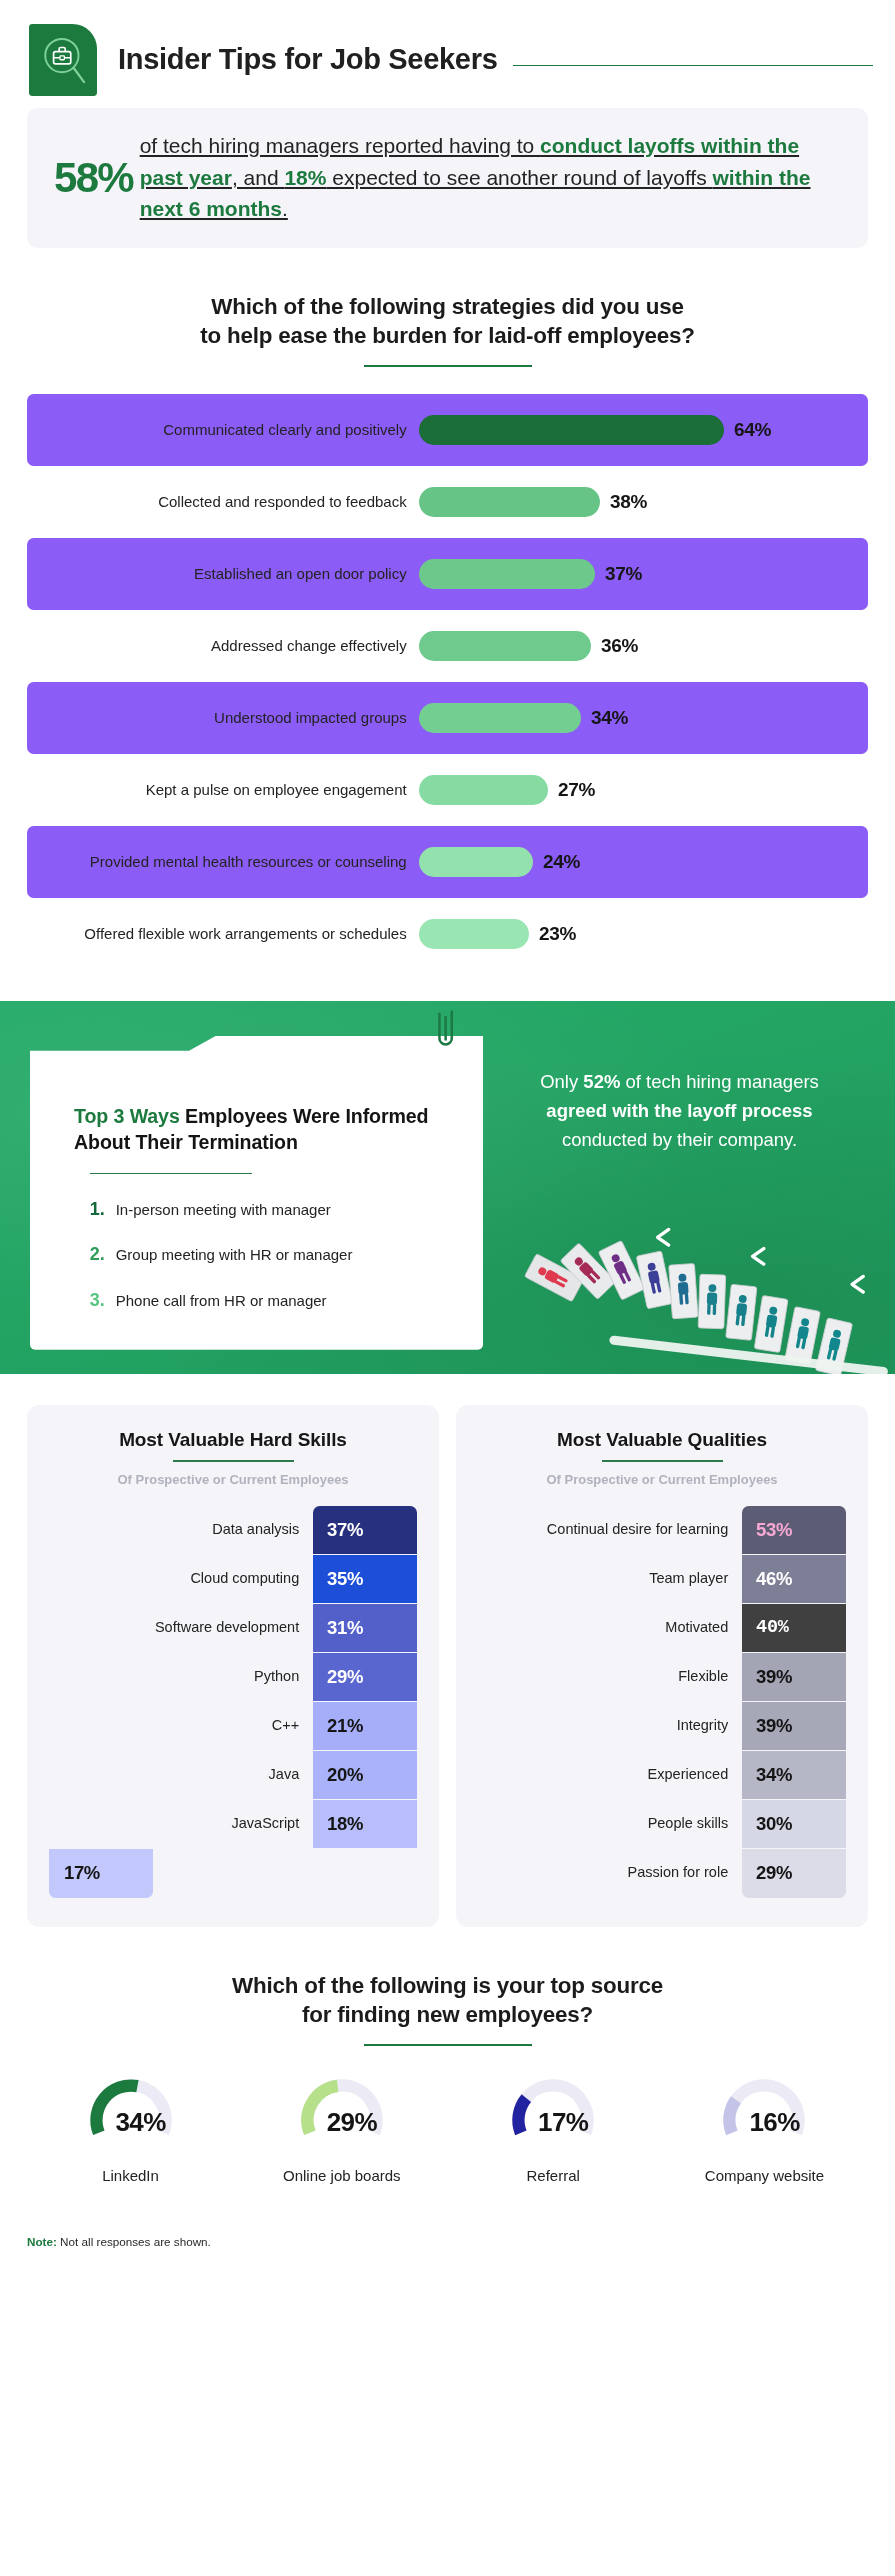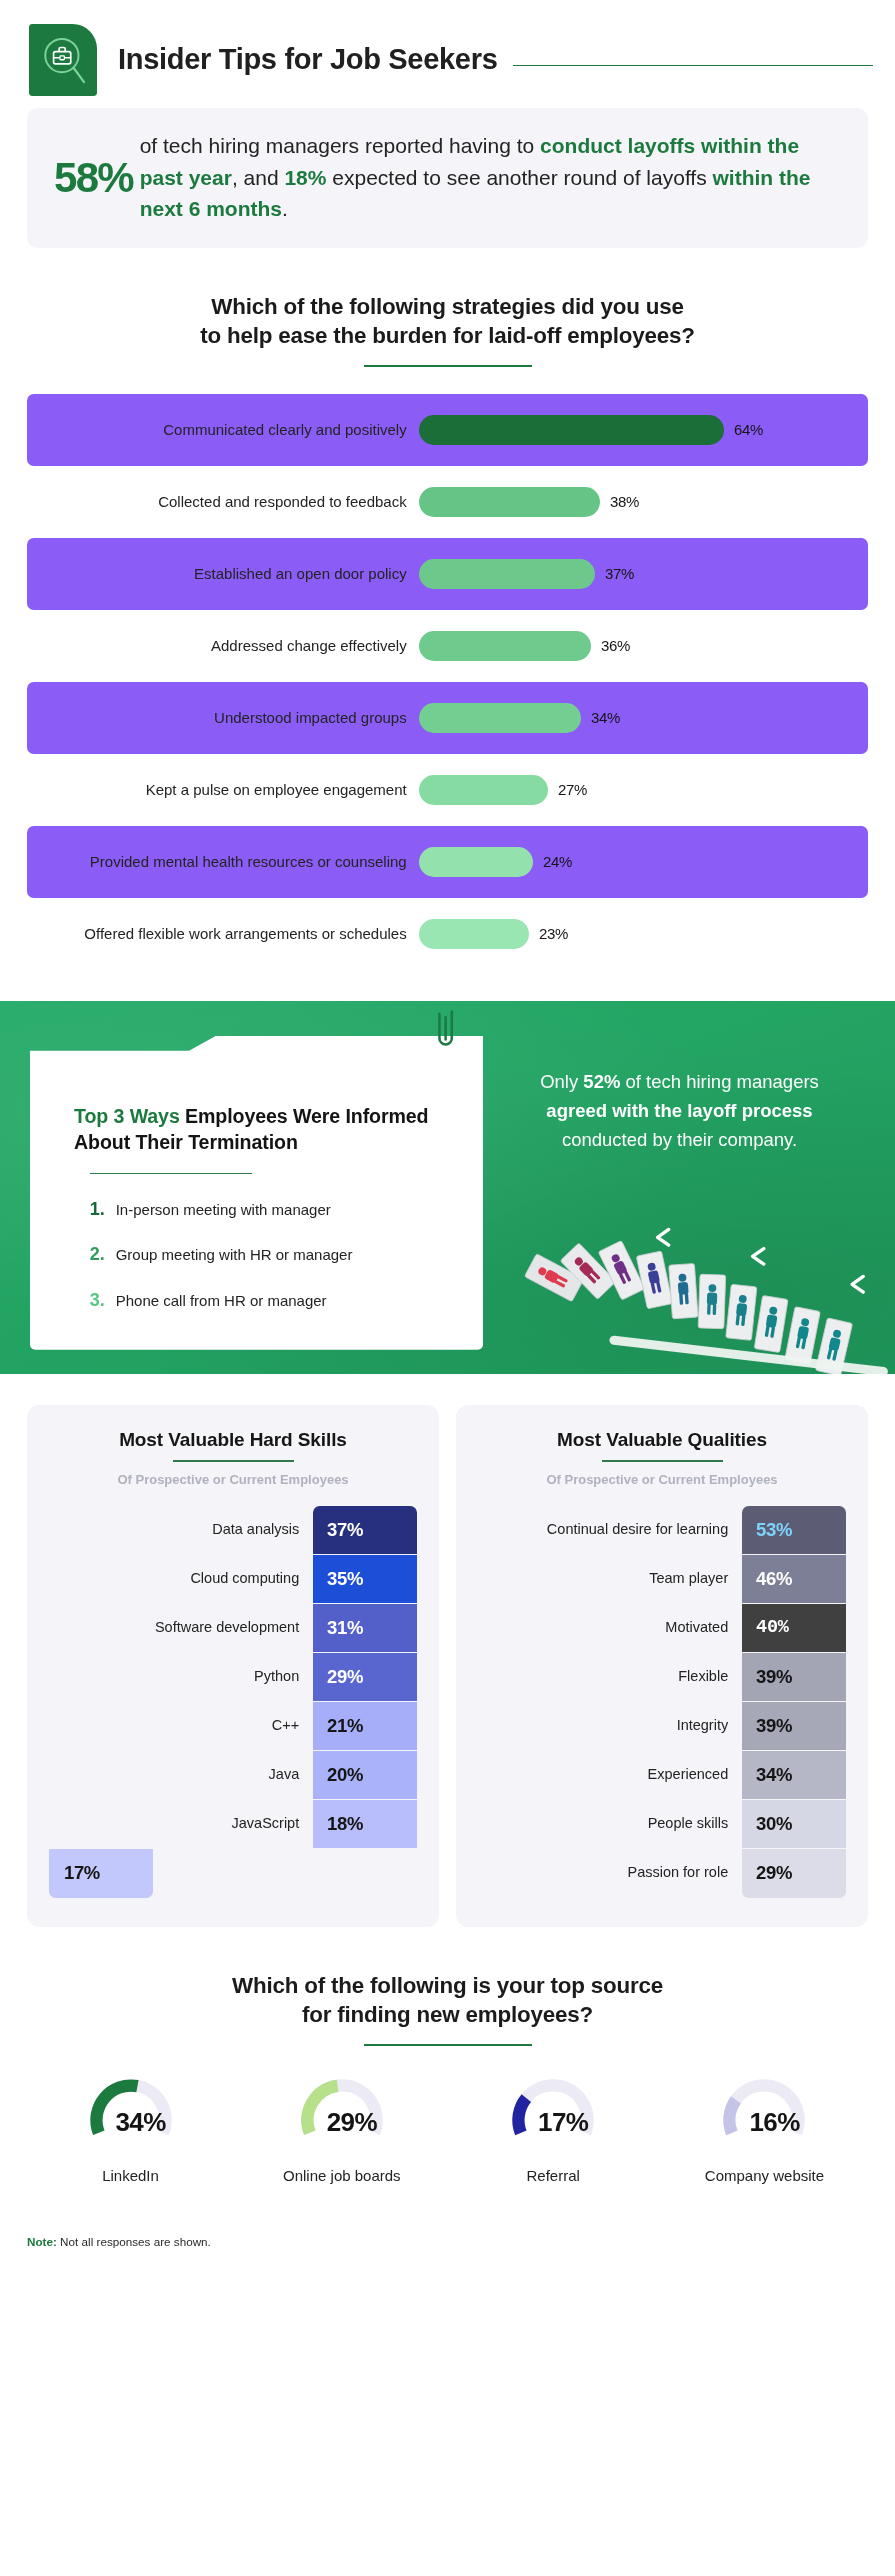--- a/index.html
+++ b/index.html
@@ -63,20 +63,21 @@
     letter-spacing: -1.7px;
     line-height: 1;
     flex: 0 0 auto;
     padding-right: 6.7px;
   }
   .stat-text {
     font-size: 21px;
     line-height: 1.52;
     color: #232323;
     font-weight: 400;
+    text-decoration: underline;
   }
   .g { color: #1d7a3e; font-weight: 700; }
 
   
   .sect-head {
     text-align: center;
     margin-top: 44px;
   }
   .sect-head h2 {
     font-size: 22.4px;
@@ -109,22 +110,22 @@
     line-height: 1.28;
     color: #232323;
     flex: 0 0 auto;
   }
   .bar-track { flex: 1 1 auto; display: flex; align-items: center; }
   .bar-fill {
     height: 30px;
     border-radius: 15px;
   }
   .bar-value {
-    font-size: 15px;
-    font-weight: 400;
+    font-size: 19px;
+    font-weight: 700;
     color: #161616;
     margin-left: 10px;
     letter-spacing: -0.3px;
     white-space: nowrap;
   }
 
   
   .green-band {
     margin-top: 31px;
     background: linear-gradient(160deg,#25ab69 0%,#23a463 45%,#1f9a5c 100%);
@@ -548,21 +549,21 @@
         </div>
       </div>
   </div>
   <div class="col-card">
     <div class="col-title">Most Valuable Qualities</div>
     <div class="col-rule"></div>
     <div class="col-sub">Of Prospective or Current Employees</div>
     <div class="stack" id="stack-qualities">
         <div class="stack-row">
           <div class="sr-label">Continual desire for learning</div>
-          <div class="sr-val" style="background: rgb(92, 93, 116); color: #7dd3fc;">53%</div>
+          <div class="sr-val" style="background: rgb(92, 93, 116); color: #f9a8d4;">53%</div>
         </div>
         <div class="stack-row">
           <div class="sr-label">Team player</div>
           <div class="sr-val" style="background: rgb(124, 127, 149); color: rgb(255, 255, 255);">46%</div>
         </div>
         <div class="stack-row">
           <div class="sr-label">Motivated</div>
           <div class="sr-val" style="background: #404040; color: rgb(255, 255, 255); font-family: Liberation Mono, monospace;">40%</div>
         </div>
         <div class="stack-row">

